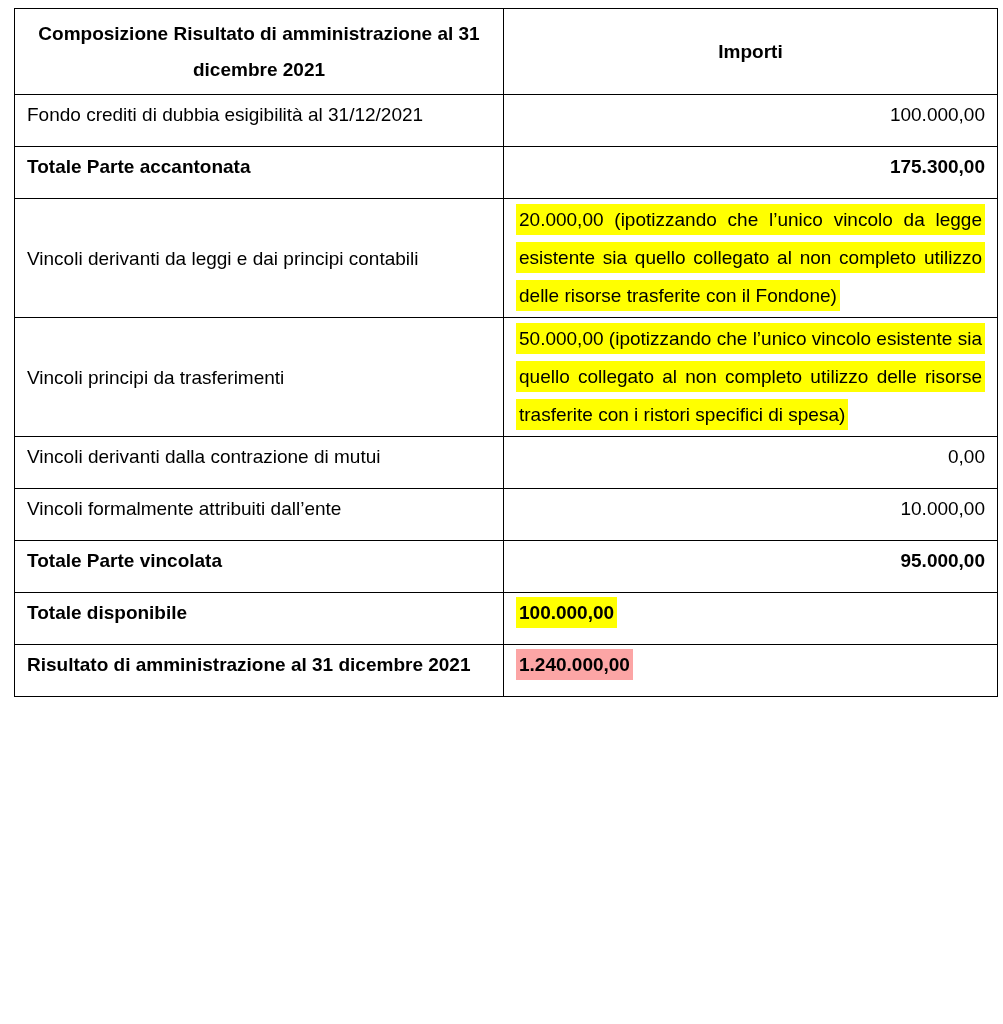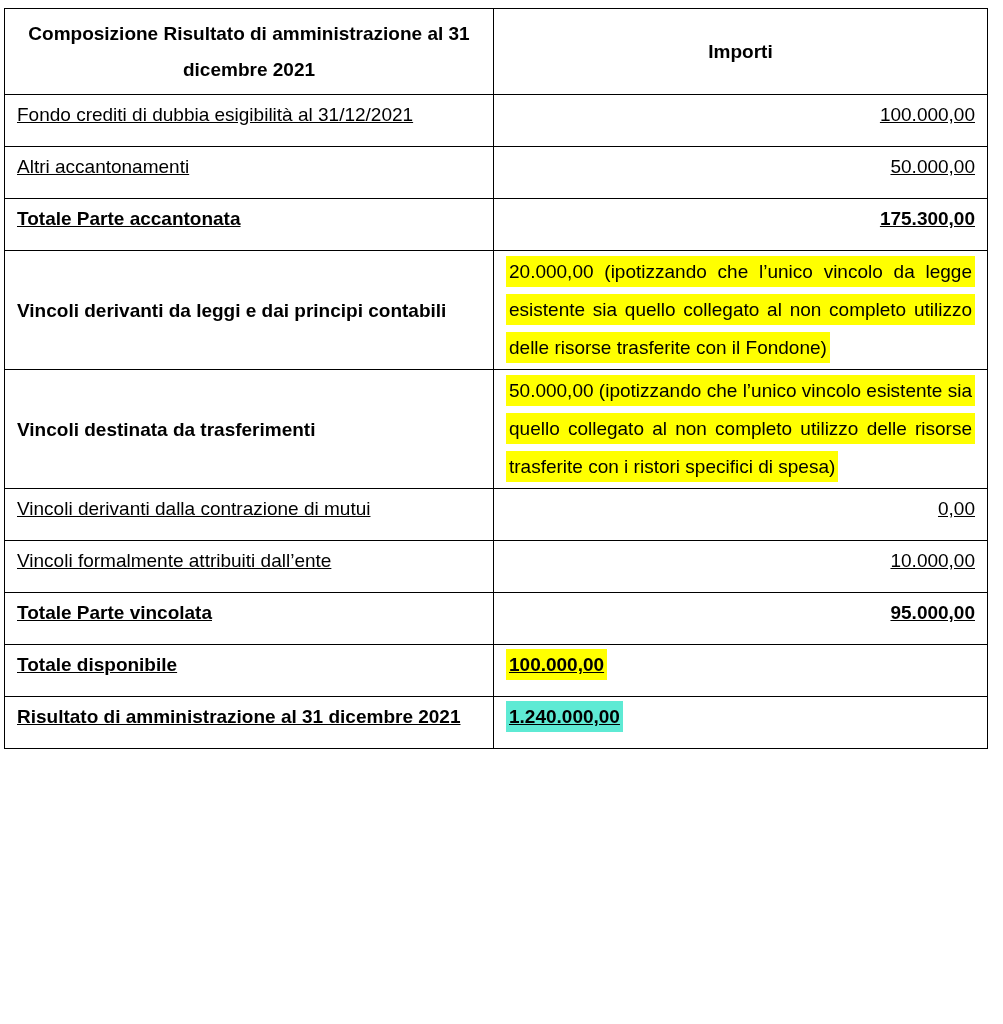--- a/index.html
+++ b/index.html
@@ -7,21 +7,21 @@
     margin: 0;
     padding: 0;
   }
   body {
     font-family: "Liberation Sans", "DejaVu Sans", sans-serif;
     font-size: 19px;
     color: #000000;
     width: 1003px;
   }
   .page {
-    padding: 8px 4px;
+    padding: 8px 14px;
   }
   table.comp-table {
     border-collapse: collapse;
     width: 983px;
     table-layout: fixed;
   }
   col.c-label { width: 489px; }
   col.c-value { width: 494px; }
 
   th, td {
@@ -34,23 +34,23 @@
     vertical-align: middle;
     height: 86px;
     line-height: 1.85;
     padding: 4px 14px;
   }
   td {
     vertical-align: top;
     padding: 8px 12px 6px 12px;
     line-height: 1.3;
   }
-  tr.r-std  { height: 52px; text-decoration: underline; }
+  tr.r-std  { height: 52px; }
   tr.r-tall { height: 118px; }
-  tr.r-tall td.cell-label { vertical-align: middle; font-weight: bold; }
+  tr.r-tall td.cell-label { vertical-align: middle; }
 
   td.cell-label { text-align: left; }
   td.cell-value.v-number { text-align: right; }
   td.cell-value.v-note {
     text-align: justify;
     line-height: 38px;
     padding-top: 2px;
     padding-bottom: 2px;
   }
   td.cell-value.v-hlnum { text-align: left; }
@@ -79,40 +79,34 @@
         <th>Importi</th>
       </tr>
     </thead>
     <tbody>
         <tr class="r-std">
     <td class="cell-label">Fondo crediti di dubbia esigibilità al 31/12/2021</td>
     <td class="cell-value v-number">
       <span>100.000,00</span>
     </td>
   </tr>
-        <tr class="r-std">
-    <td class="cell-label">Altri accantonamenti</td>
-    <td class="cell-value v-number">
-      <span>50.000,00</span>
-    </td>
-  </tr>
         <tr class="r-std bold">
     <td class="cell-label">Totale Parte accantonata</td>
     <td class="cell-value v-number">
       <span>175.300,00</span>
     </td>
   </tr>
         <tr class="r-tall">
     <td class="cell-label">Vincoli derivanti da leggi e dai principi contabili</td>
     <td class="cell-value v-note">
       <span class="highlight" style="background: rgb(255, 255, 0);">20.000,00 (ipotizzando che l’unico vincolo da legge esistente sia quello collegato al non completo utilizzo delle risorse trasferite con il Fondone)</span>
     </td>
   </tr>
         <tr class="r-tall">
-    <td class="cell-label">Vincoli destinata da trasferimenti</td>
+    <td class="cell-label">Vincoli principi da trasferimenti</td>
     <td class="cell-value v-note">
       <span class="highlight" style="background: rgb(255, 255, 0);">50.000,00 (ipotizzando che l’unico vincolo esistente sia quello collegato al non completo utilizzo delle risorse trasferite con i ristori specifici di spesa)</span>
     </td>
   </tr>
         <tr class="r-std">
     <td class="cell-label">Vincoli derivanti dalla contrazione di mutui</td>
     <td class="cell-value v-number">
       <span>0,00</span>
     </td>
   </tr>
@@ -130,18 +124,18 @@
   </tr>
         <tr class="r-std bold">
     <td class="cell-label">Totale disponibile</td>
     <td class="cell-value v-hlnum">
       <span class="highlight" style="background: rgb(255, 255, 0);">100.000,00</span>
     </td>
   </tr>
         <tr class="r-std bold">
     <td class="cell-label">Risultato di amministrazione al 31 dicembre 2021</td>
     <td class="cell-value v-hlnum">
-      <span class="highlight" style="background: #5eead4;">1.240.000,00</span>
+      <span class="highlight" style="background: #fca5a5;">1.240.000,00</span>
     </td>
   </tr>
       </tbody>
   </table>
 </div>
 
 </body></html>

